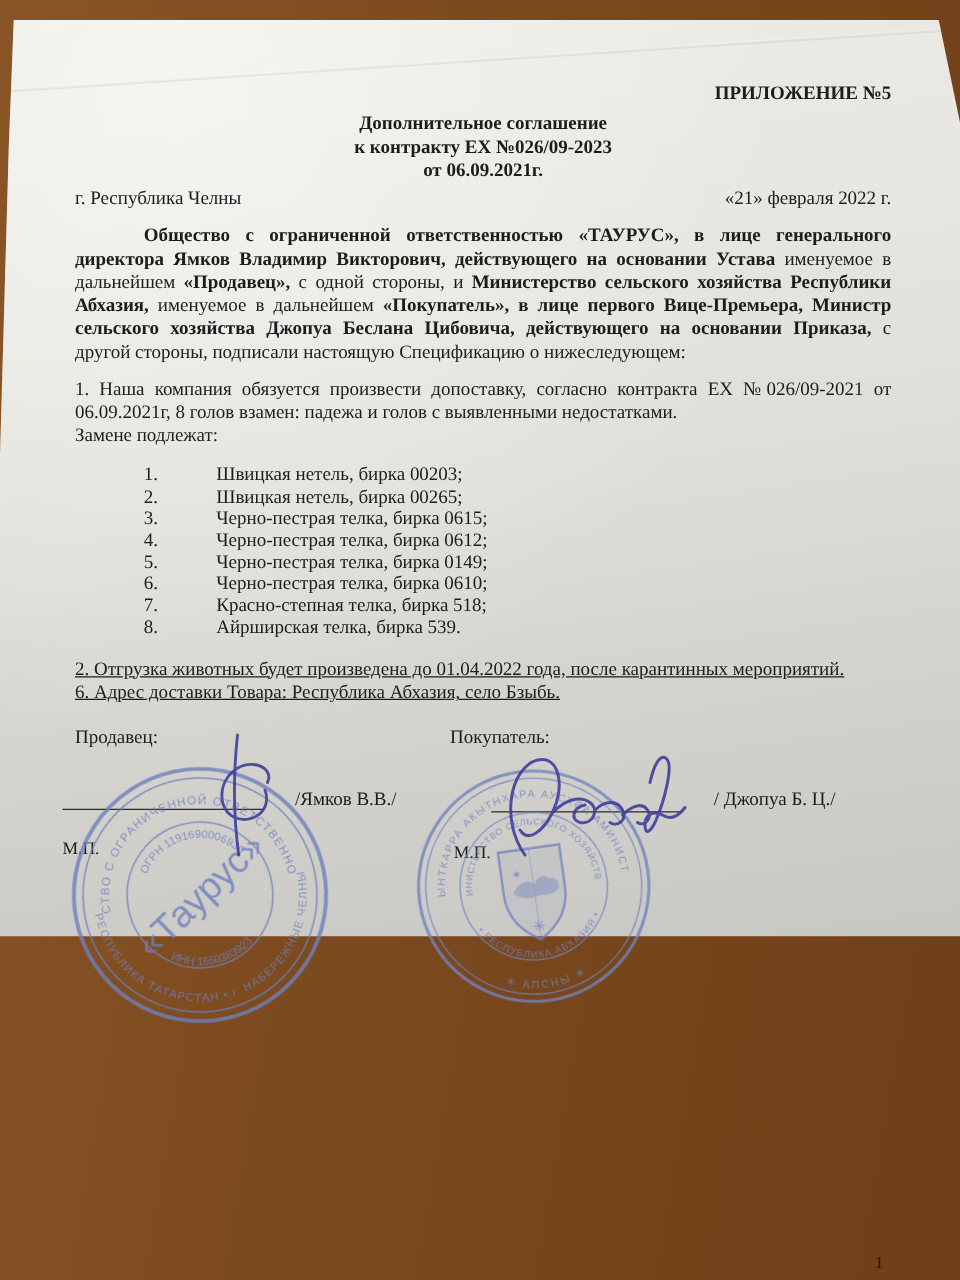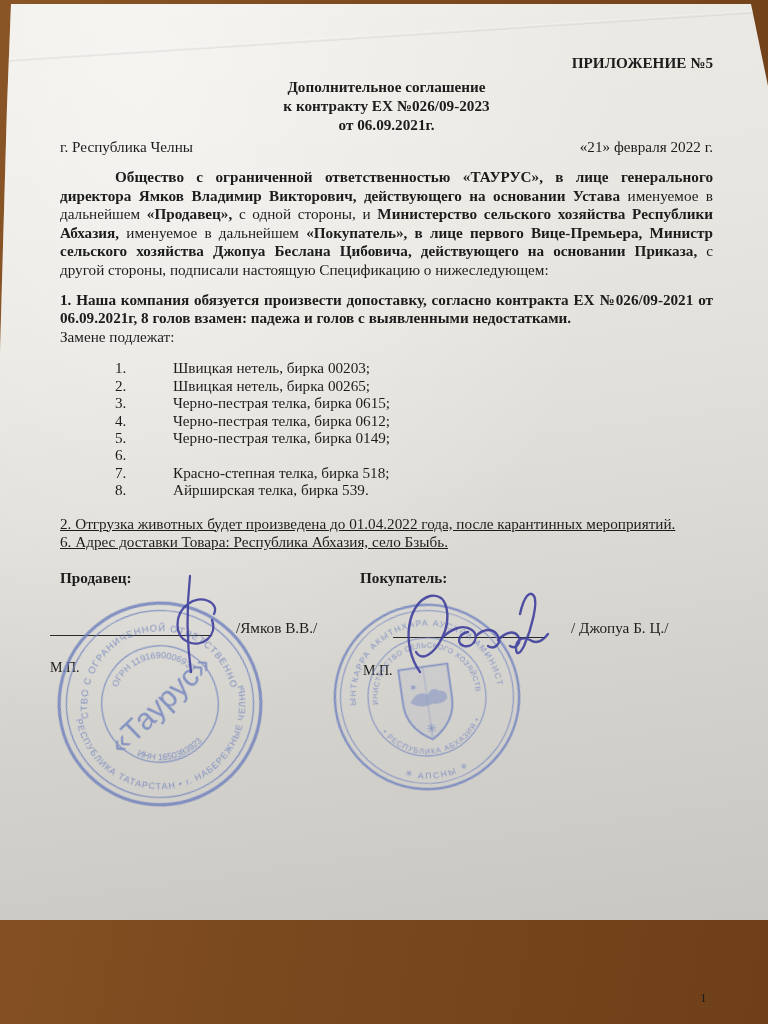--- a/index.html
+++ b/index.html
@@ -2,21 +2,21 @@
 <html><head>
 <meta charset="utf-8">
 <style>
   html,body{margin:0;padding:0;}
   body{
     width:768px;height:1024px;overflow:hidden;position:relative;
     background:linear-gradient(100deg,#8a5526 0%,#7c4a1f 40%,#6f3f18 100%);
     font-family:"Liberation Serif","DejaVu Serif",serif;
   }
   .paper{
-    position:absolute;left:0;top:4px;width:768px;height:916px;
+    position:absolute;left:0;top:16px;width:768px;height:733px;
     background:
       radial-gradient(ellipse at 18% 8%, rgba(255,255,255,.5), rgba(255,255,255,0) 55%),
       linear-gradient(172deg,#edebe5 0%,#e8e6e0 28%,#dfddd7 52%,#d3d1cc 76%,#c9c7c3 100%);
     clip-path:polygon(11px 0,751px 0,768px 82px,768px 1024px,0 1024px,0 348px,7px 102px);
     color:#1c1c1c;
   }
   .crease{
     position:absolute;left:-10px;top:30px;width:800px;height:3px;
     transform:rotate(-3.7deg);
     background:linear-gradient(to bottom,rgba(255,255,255,.55),rgba(110,110,105,.22));
@@ -25,28 +25,28 @@
   .content{
     position:relative;z-index:2;
     padding:50px 55px 0 60px;
     font-size:15.2px;line-height:18.4px;
   }
   .appendix{text-align:right;font-weight:700;line-height:18px;}
   .title{text-align:center;font-weight:700;line-height:19px;margin-top:5px;}
   .placedate{display:flex;justify-content:space-between;margin-top:3px;line-height:19px;}
   .preamble{margin:12px 0 0 0;text-align:justify;text-indent:55px;line-height:18.6px;}
   .preamble .b{font-weight:700;}
-  .clause1{margin:11px 0 0 0;text-align:justify;line-height:18.6px;font-weight:bold;}
+  .clause1{margin:11px 0 0 0;text-align:justify;line-height:18.6px;}
   .list-heading{margin:0;line-height:18.6px;}
   .rlist{margin:13px 0 0 55px;line-height:17.4px;}
   .rlist .row{display:flex;}
   .rlist .num{width:58px;}
   .clauses23{margin-top:16px;line-height:18.8px;text-decoration:underline;}
   .sig-block{position:relative;margin-top:17px;height:160px;}
-  .sig-label{font-weight:700;position:absolute;top:0;}
+  .sig-label{font-weight:400;position:absolute;top:0;}
   .seller-label{left:0;}
   .buyer-label{left:300px;}
   .sig-line{position:absolute;border-bottom:1.6px solid #2b2b2b;height:0;}
   .seller-line{left:-10px;top:66px;width:162px;}
   .buyer-line{left:333px;top:68px;width:152px;}
   .sig-name{position:absolute;top:50px;padding-left:24px;}
   .seller-name{left:152px;}
   .buyer-name{left:487px;}
   .mp{position:absolute;font-size:14px;}
   .seller-mp{left:-10px;top:90px;}
@@ -101,20 +101,21 @@
       <div class="row">
           <span class="num">4.</span>
           <span>Черно-пестрая телка, бирка 0612;</span>
         </div>
       <div class="row">
           <span class="num">5.</span>
           <span>Черно-пестрая телка, бирка 0149;</span>
         </div>
       <div class="row">
           <span class="num">6.</span>
+          <span>Черно-пестрая телка, бирка 0610;</span>
         </div>
       <div class="row">
           <span class="num">7.</span>
           <span>Красно-степная телка, бирка 518;</span>
         </div>
       <div class="row">
           <span class="num">8.</span>
           <span>Айрширская телка, бирка 539.</span>
         </div>
     </div>

